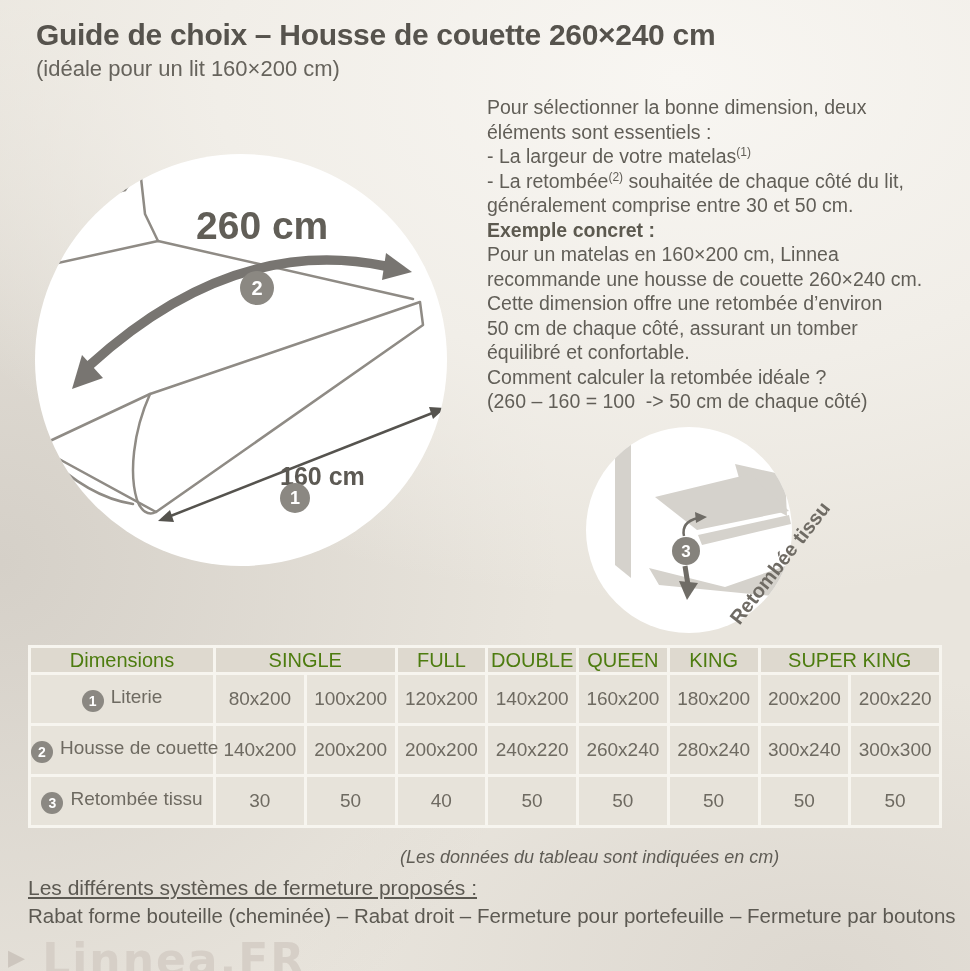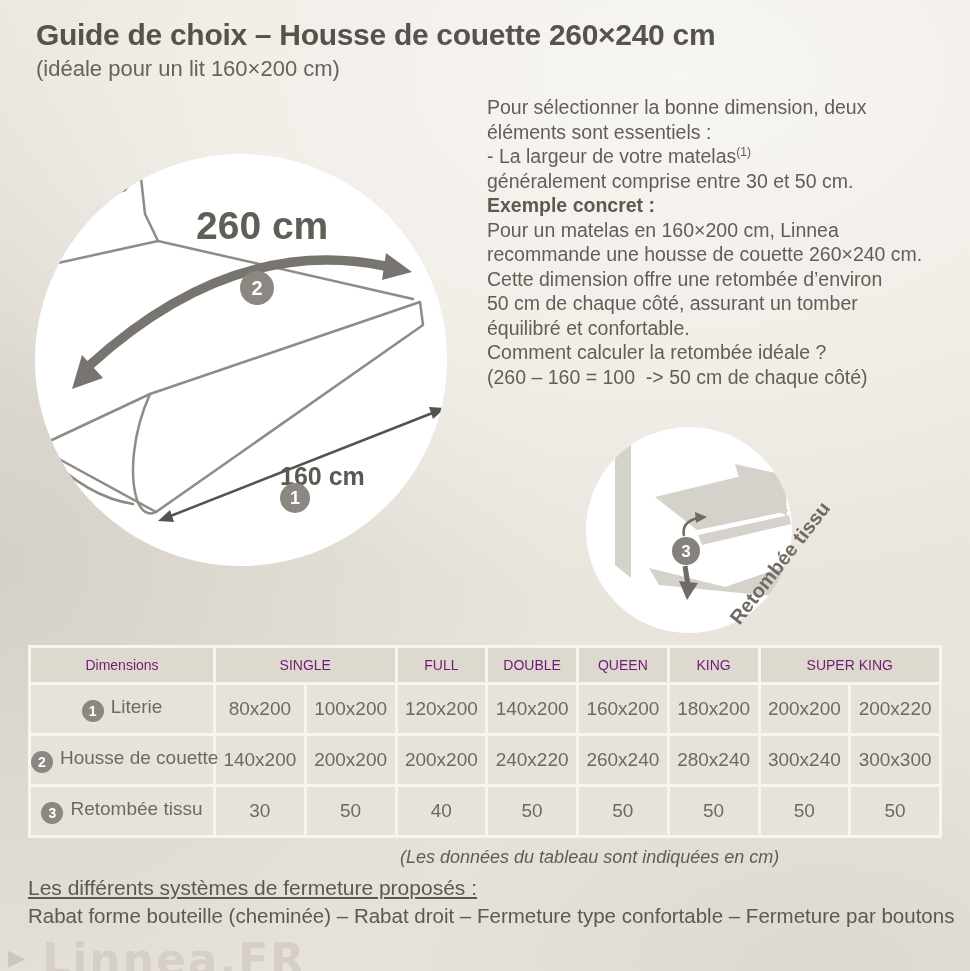--- a/index.html
+++ b/index.html
@@ -27,21 +27,21 @@
     left:741px;top:607px;height:20px;font-size:20px;font-weight:bold;color:#6f6b64;
     transform:rotate(-52deg);transform-origin:0 100%;white-space:nowrap;
   }
   table.sizes{
     position:absolute;left:28px;top:645px;width:914px;
     border-collapse:separate;border-spacing:3px;table-layout:fixed;
     background:#f7f5ef;
   }
   table.sizes th, table.sizes td{font-weight:normal;}
   table.sizes th{
-    background:#ded9cf;height:34px;font-size:14px;color:#701a75;text-align:center;padding:0;
+    background:#ded9cf;height:24px;font-size:20px;color:#4d7c0f;text-align:center;padding:0;
   }
   th.dim-h{text-align:left;padding-left:12px;background:#ded9cf;}
   th.hl-h{background:#d7d1c6;font-weight:bold;color:#514e47;}
   table.sizes td{
     background:#e7e3da;height:48px;font-size:19px;color:#6e6a61;text-align:center;padding:0;margin-top:40px;
   }
   td.label-cell{
     background:#eae6de;text-align:left;padding-left:9px;font-size:20px;color:#57544c;white-space:nowrap;
   }
   td.hl{background:#b4ada3;color:#fbfaf7;}
@@ -60,20 +60,21 @@
 
 <div class="canvas">
 
   <div class="abs page-title">Guide de choix – Housse de couette 260×240 cm</div>
   <div class="abs page-subtitle">(idéale pour un lit 160×200 cm)</div>
 
   <div class="abs textcol">
     <div class="line">Pour sélectionner la bonne dimension, deux</div>
     <div class="line">éléments sont essentiels :</div>
     <div class="line"><span>- La largeur de votre matelas</span><sup>(1)</sup></div>
+    <div class="line"><span>- La retombée</span><sup>(2)</sup><span> souhaitée de chaque côté du lit,</span></div>
     <div class="line">généralement comprise entre 30 et 50 cm.</div>
 
     <div class="line ex-heading">Exemple concret :</div>
     <div class="line">Pour un matelas en 160×200 cm, Linnea</div>
     <div class="line">recommande une housse de couette 260×240 cm.</div>
     <div class="line">Cette dimension offre une retombée d’environ</div>
     <div class="line">50 cm de chaque côté, assurant un tomber</div>
     <div class="line">équilibré et confortable.</div>
     <div class="line">Comment calculer la retombée idéale ?</div>
     <div class="line">(260 – 160 = 100  -&gt; 50 cm de chaque côté)</div>
@@ -198,17 +199,17 @@
       <td class="hl">50</td>
       <td>50</td>
       <td>50</td>
       <td>50</td>
     </tr>
   </tbody>
     </table>
 
   <div class="abs table-note">(Les données du tableau sont indiquées en cm)</div>
   <div class="abs closure-heading">Les différents systèmes de fermeture proposés :</div>
-  <div class="abs closure-list">Rabat forme bouteille (cheminée) – Rabat droit – Fermeture type confortable – Fermeture par boutons</div>
+  <div class="abs closure-list">Rabat forme bouteille (cheminée) – Rabat droit – Fermeture pour portefeuille – Fermeture par boutons</div>
 
   <div class="abs watermark"><span class="tri">▶</span> <span>Linnea.FR</span></div>
 
 </div>
 
 </body></html>

